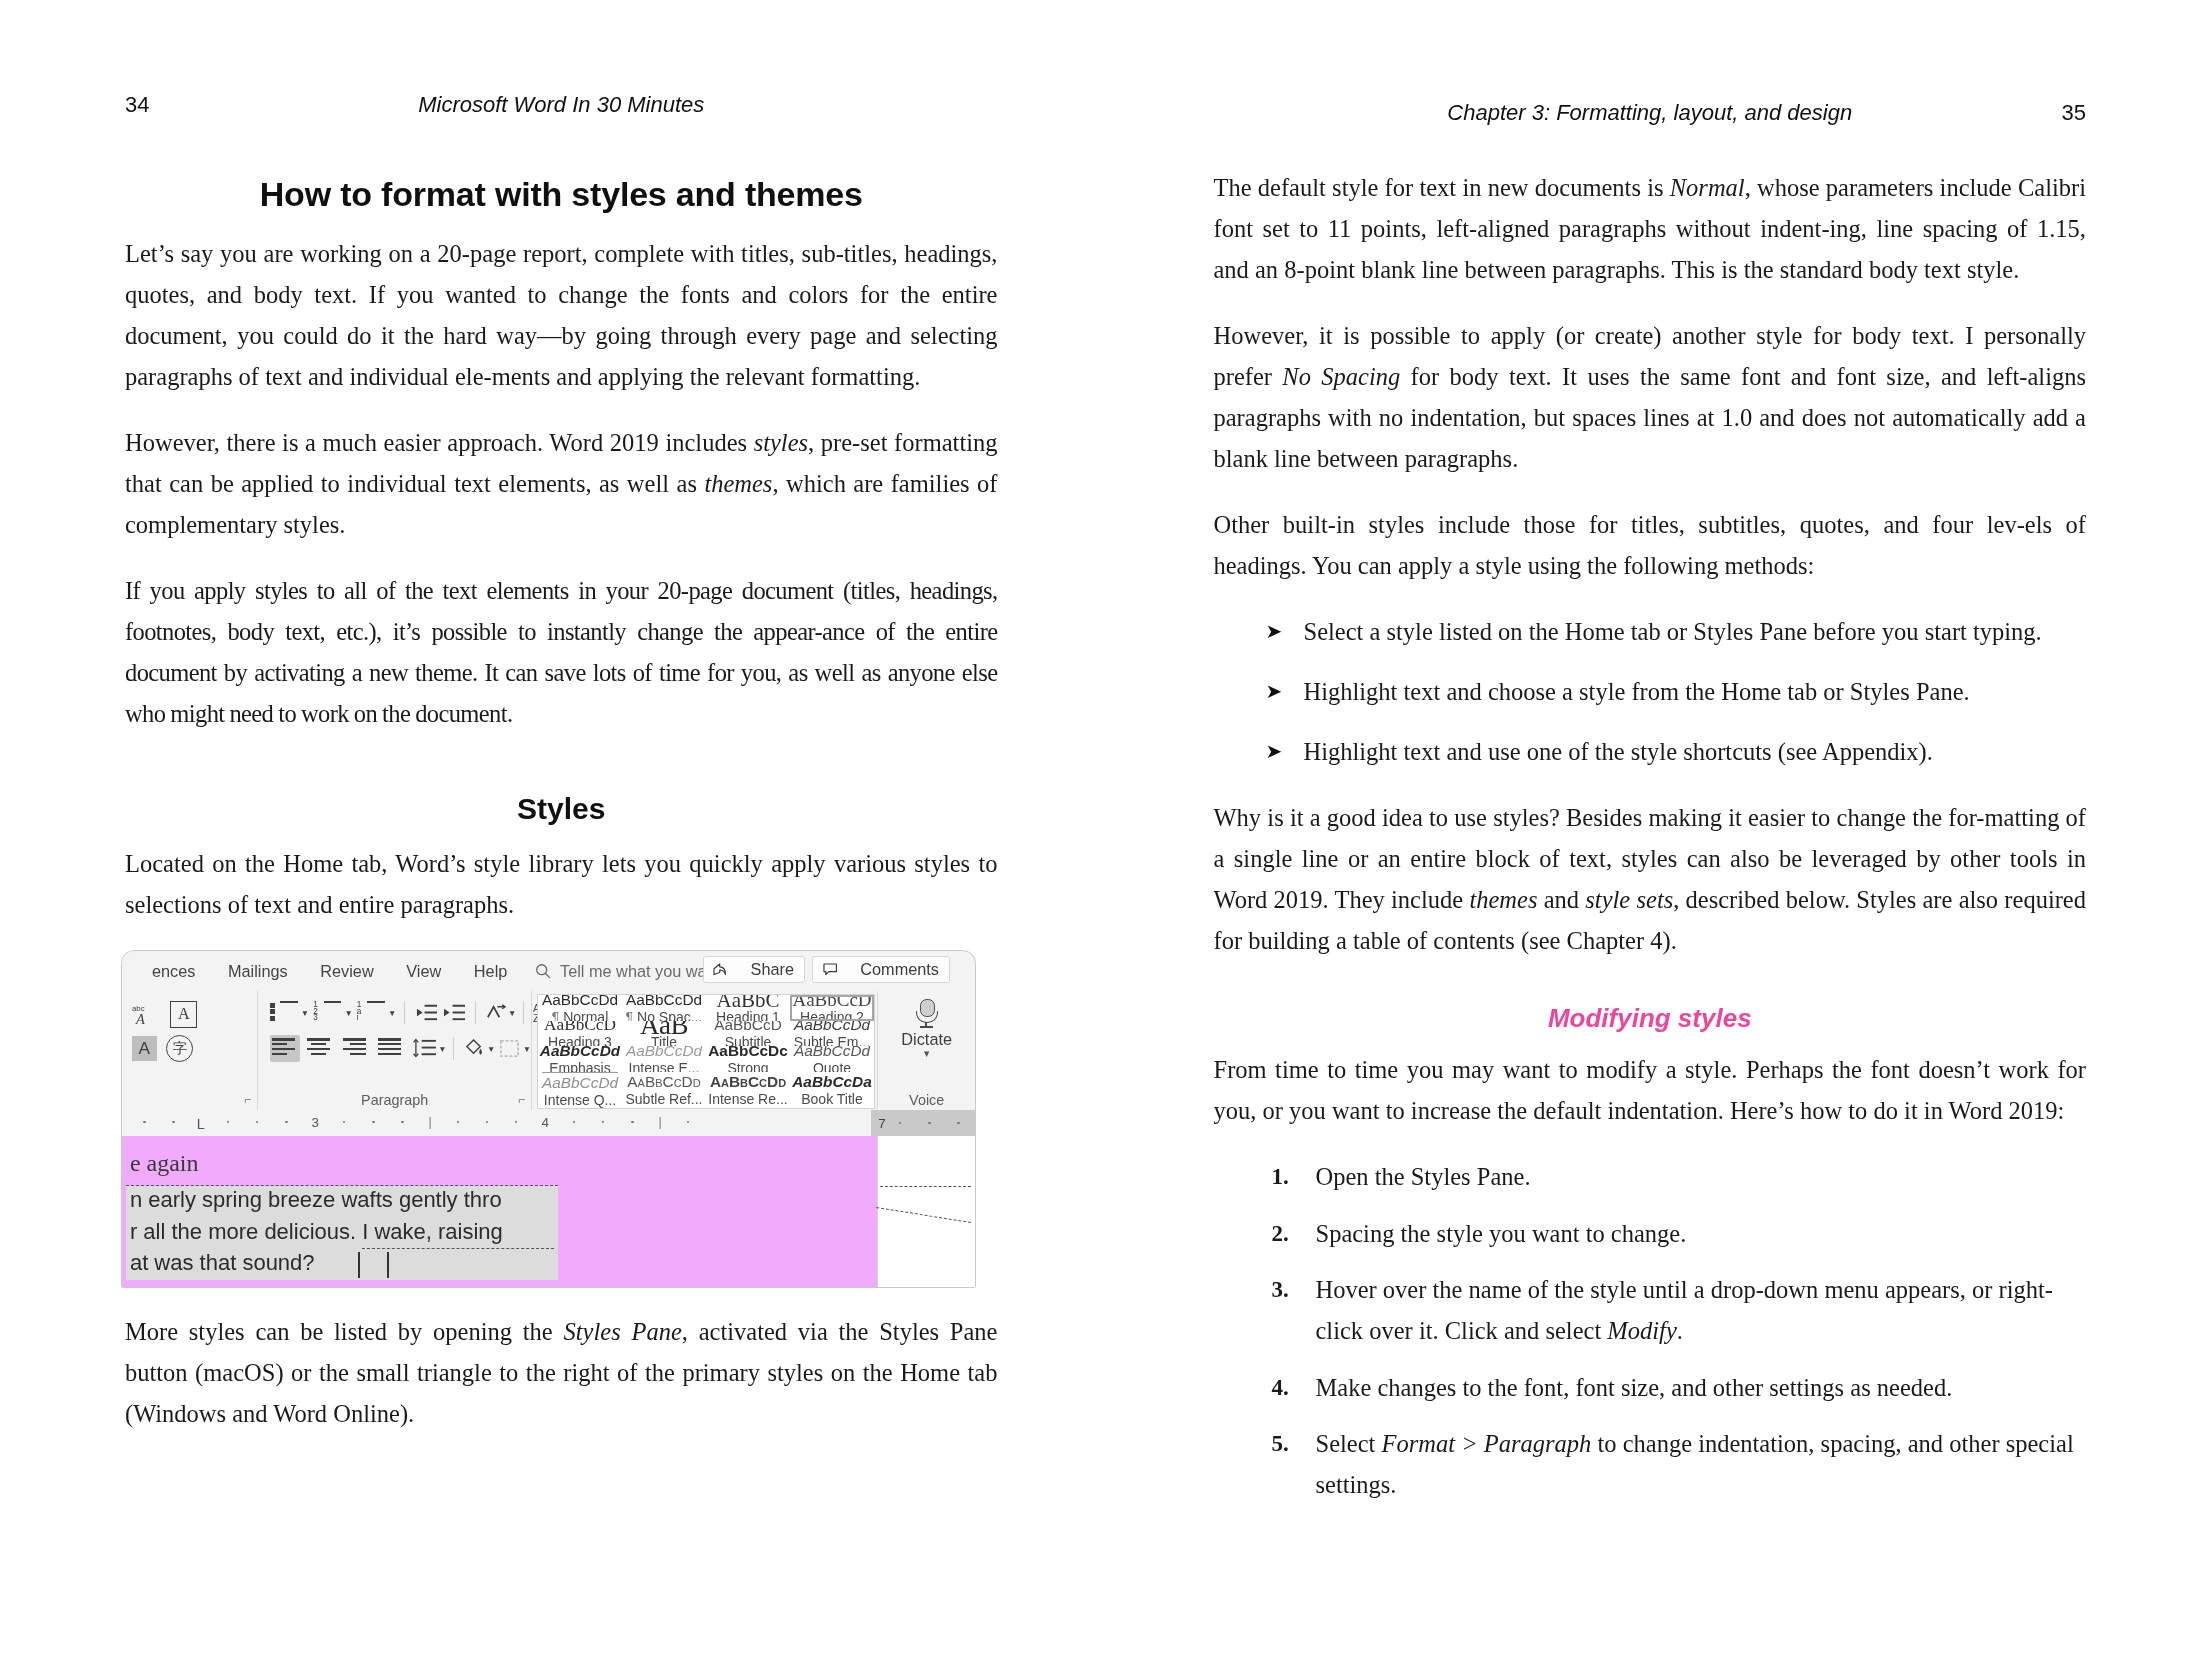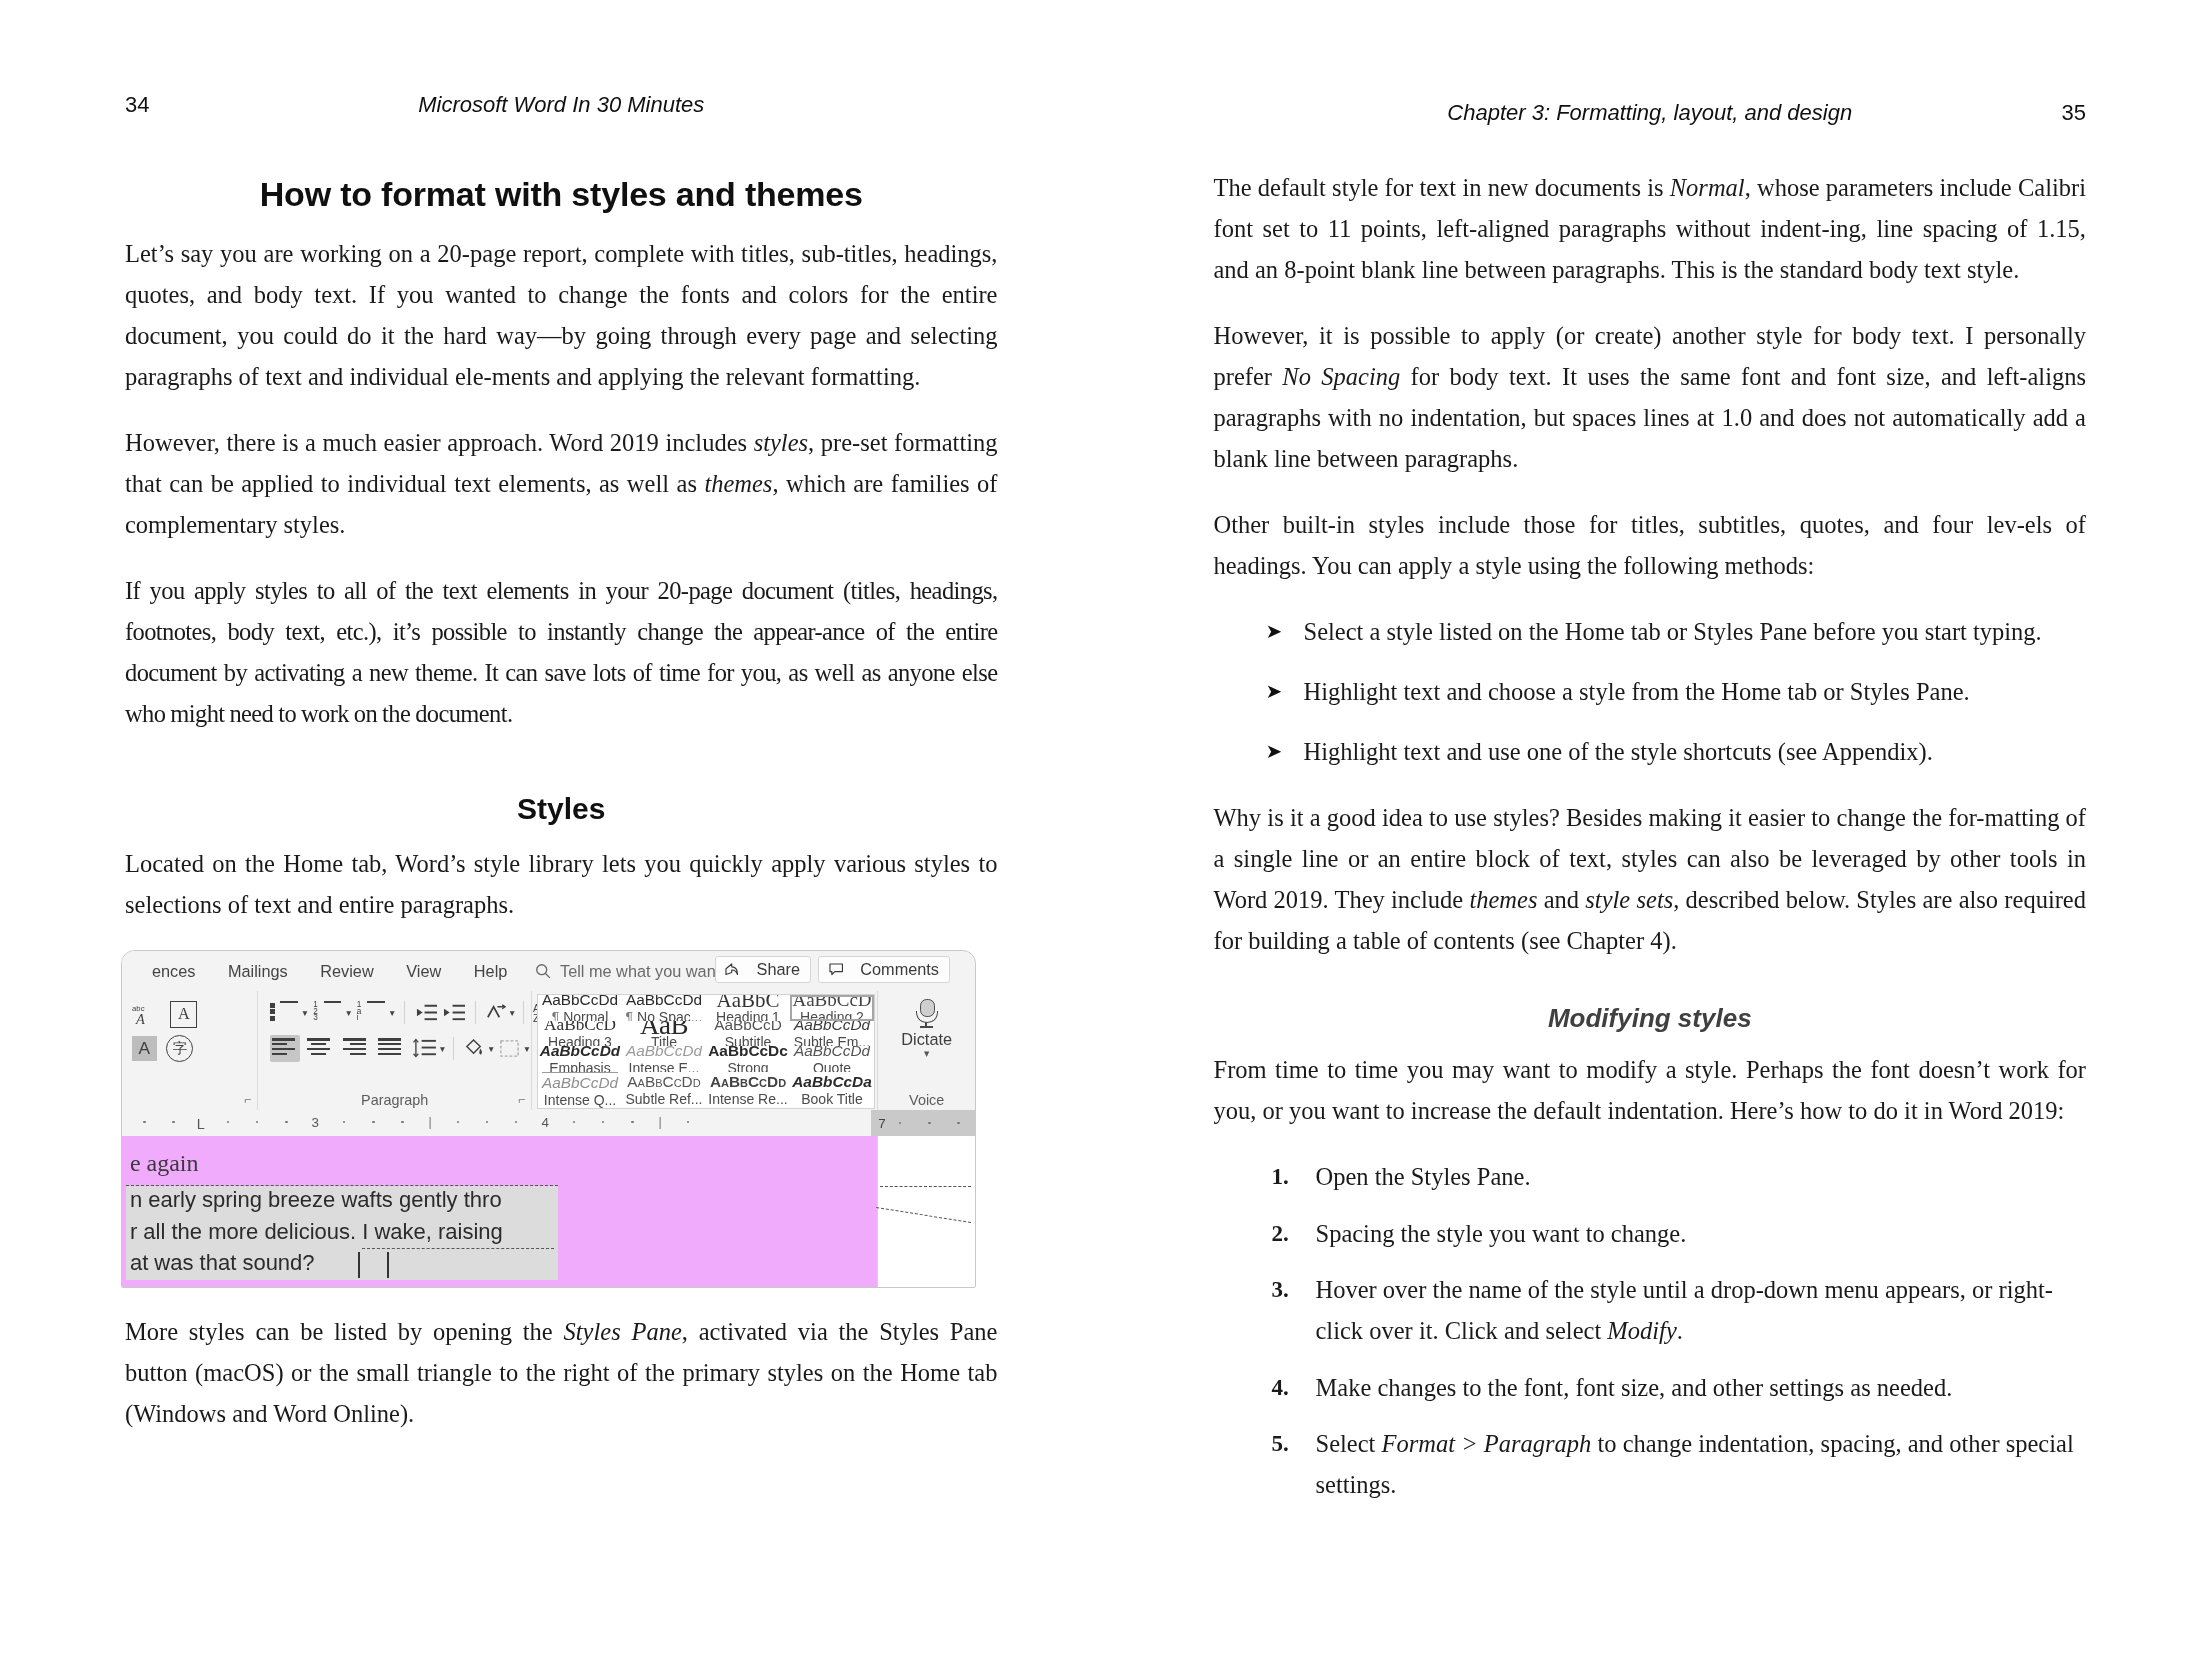--- a/index.html
+++ b/index.html
@@ -76,21 +76,21 @@
     margin: 58px 0 17.3px 0;
     color: #101010;
   }
   h3.sub-sub-head {
     font-family: "Liberation Sans", "DejaVu Sans", sans-serif;
     font-weight: bold;
     font-style: italic;
     font-size: 26px;
     text-align: center;
     margin: 42px 0 15.4px 0;
-    color: #404040;
+    color: #ec4899;
   }
 
   
   p.body {
     font-size: 24.5px;
     line-height: 41px;
     text-align: justify;
     margin: 0 0 25px 0;
     hyphens: manual;
   }
@@ -190,21 +190,21 @@
   .w-right-btns {
     position: absolute;
     right: 9.6px;
     top: 4.8px;
     display: flex;
     gap: 7.7px;
   }
   .w-btn {
     display: flex;
     align-items: center;
-    gap: 17px;
+    gap: 23px;
     font-size: 16.3px;
     color: #3a3a3a;
     border: 1px solid #d6d6d6;
     background: #fdfdfd;
     border-radius: 2.9px;
     padding: 2.9px 9.6px;
     white-space: nowrap;
   }
 
   

